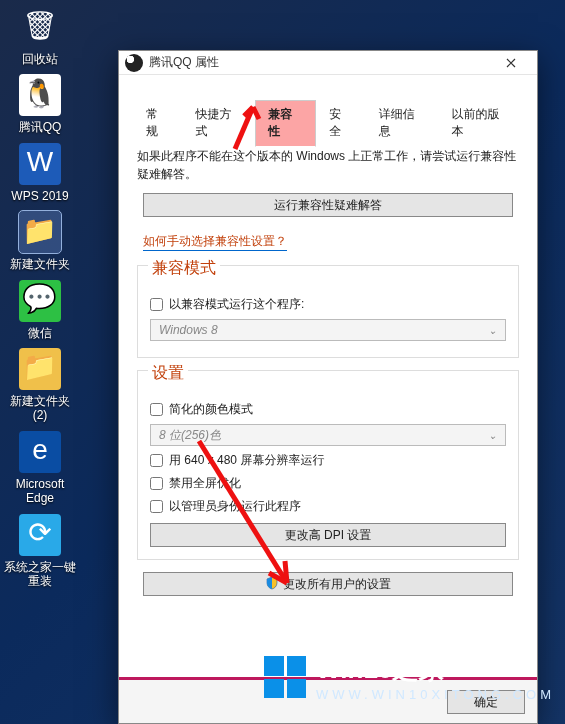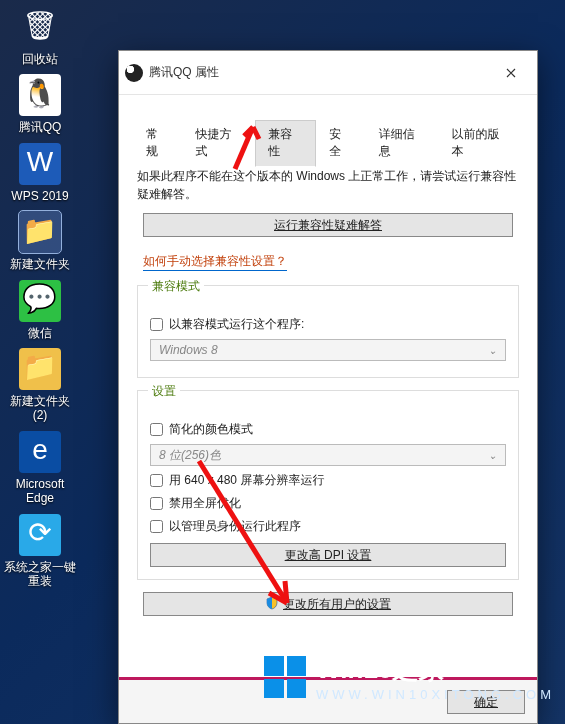--- a/index.html
+++ b/index.html
@@ -35,21 +35,21 @@
   .dialog {
     position: absolute;
     left: 118px; top: 50px;
     width: 420px; height: 674px;
     background: #fff;
     border: 1px solid #888;
     box-shadow: 0 8px 30px rgba(0,0,0,.5);
     display: flex; flex-direction: column;
   }
   .titlebar {
-    height: 44px; display: flex; align-items: center; padding: 0 6px;
+    height: 24px; display: flex; align-items: center; padding: 0 6px;
     border-bottom: 1px solid #e5e5e5;
   }
   .titlebar .appico {
     width: 18px; height: 18px; margin-right: 6px;
     background: radial-gradient(circle at 30% 30%, #fff 20%, #222 22%);
     border-radius: 50%;
   }
   .titlebar .ttl { flex: 1; font-size: 12px; color: #333; }
   .titlebar .close {
     width: 40px; height: 28px; display: flex; align-items: center; justify-content: center;
@@ -59,39 +59,40 @@
   .body { flex: 1; padding: 10px 14px 0; position: relative; }
 
   .tabs { display: flex; border-bottom: 1px solid #ccc; }
   .tab {
     padding: 5px 12px 6px; font-size: 12px; color: #222;
     border: 1px solid transparent; border-bottom: none;
     position: relative; top: 15px; background: #fff;
   }
   .tab.active {
     border-color: #ccc; border-bottom: 1px solid #fff;
-    background: #e5e5e5;
+    background: #fca5a5;
+    font-weight: bold;
   }
 
   .intro { margin: 14px 4px 10px; font-size: 12px; color: #222; line-height: 1.5; }
 
   .btn {
     display: block; height: 24px; line-height: 22px; text-align: center;
-    border: 1px solid #888; background: #e5e5e5; font-size: 12px; color: #222; text-decoration: underline;
+    border: 1px solid #888; background: #e5e5e5; font-size: 12px; color: #222;
   }
   .btn.wide { margin: 0 10px 8px; }
 
   .link { color: #c2410c; font-size: 12px; margin: 8px 10px 14px; display: inline-block; border-bottom: 1px solid #0066cc; }
 
   .group {
     border: 1px solid #ddd; margin: 0 4px 12px; padding: 24px 12px 12px; position: relative;
   }
   .group .legend {
     position: absolute; top: -8px; left: 10px; background: #fff; padding: 0 4px;
-    font-size: 12px; color: #4d7c0f;
+    font-size: 16px; color: #c2410c;
   }
   .chk { display: flex; align-items: center; gap: 6px; margin: 6px 0; font-size: 12px; color: #222; }
   .chk input { width: 13px; height: 13px; }
 
   .select {
     height: 22px; border: 1px solid #bbb; background: #f4f4f4;
     display: flex; align-items: center; justify-content: space-between;
     padding: 0 8px; color: #888; font-size: 12px; margin: 6px 0 4px; font-style: italic;
   }
   .select .chev { font-size: 10px; color: #888; }

